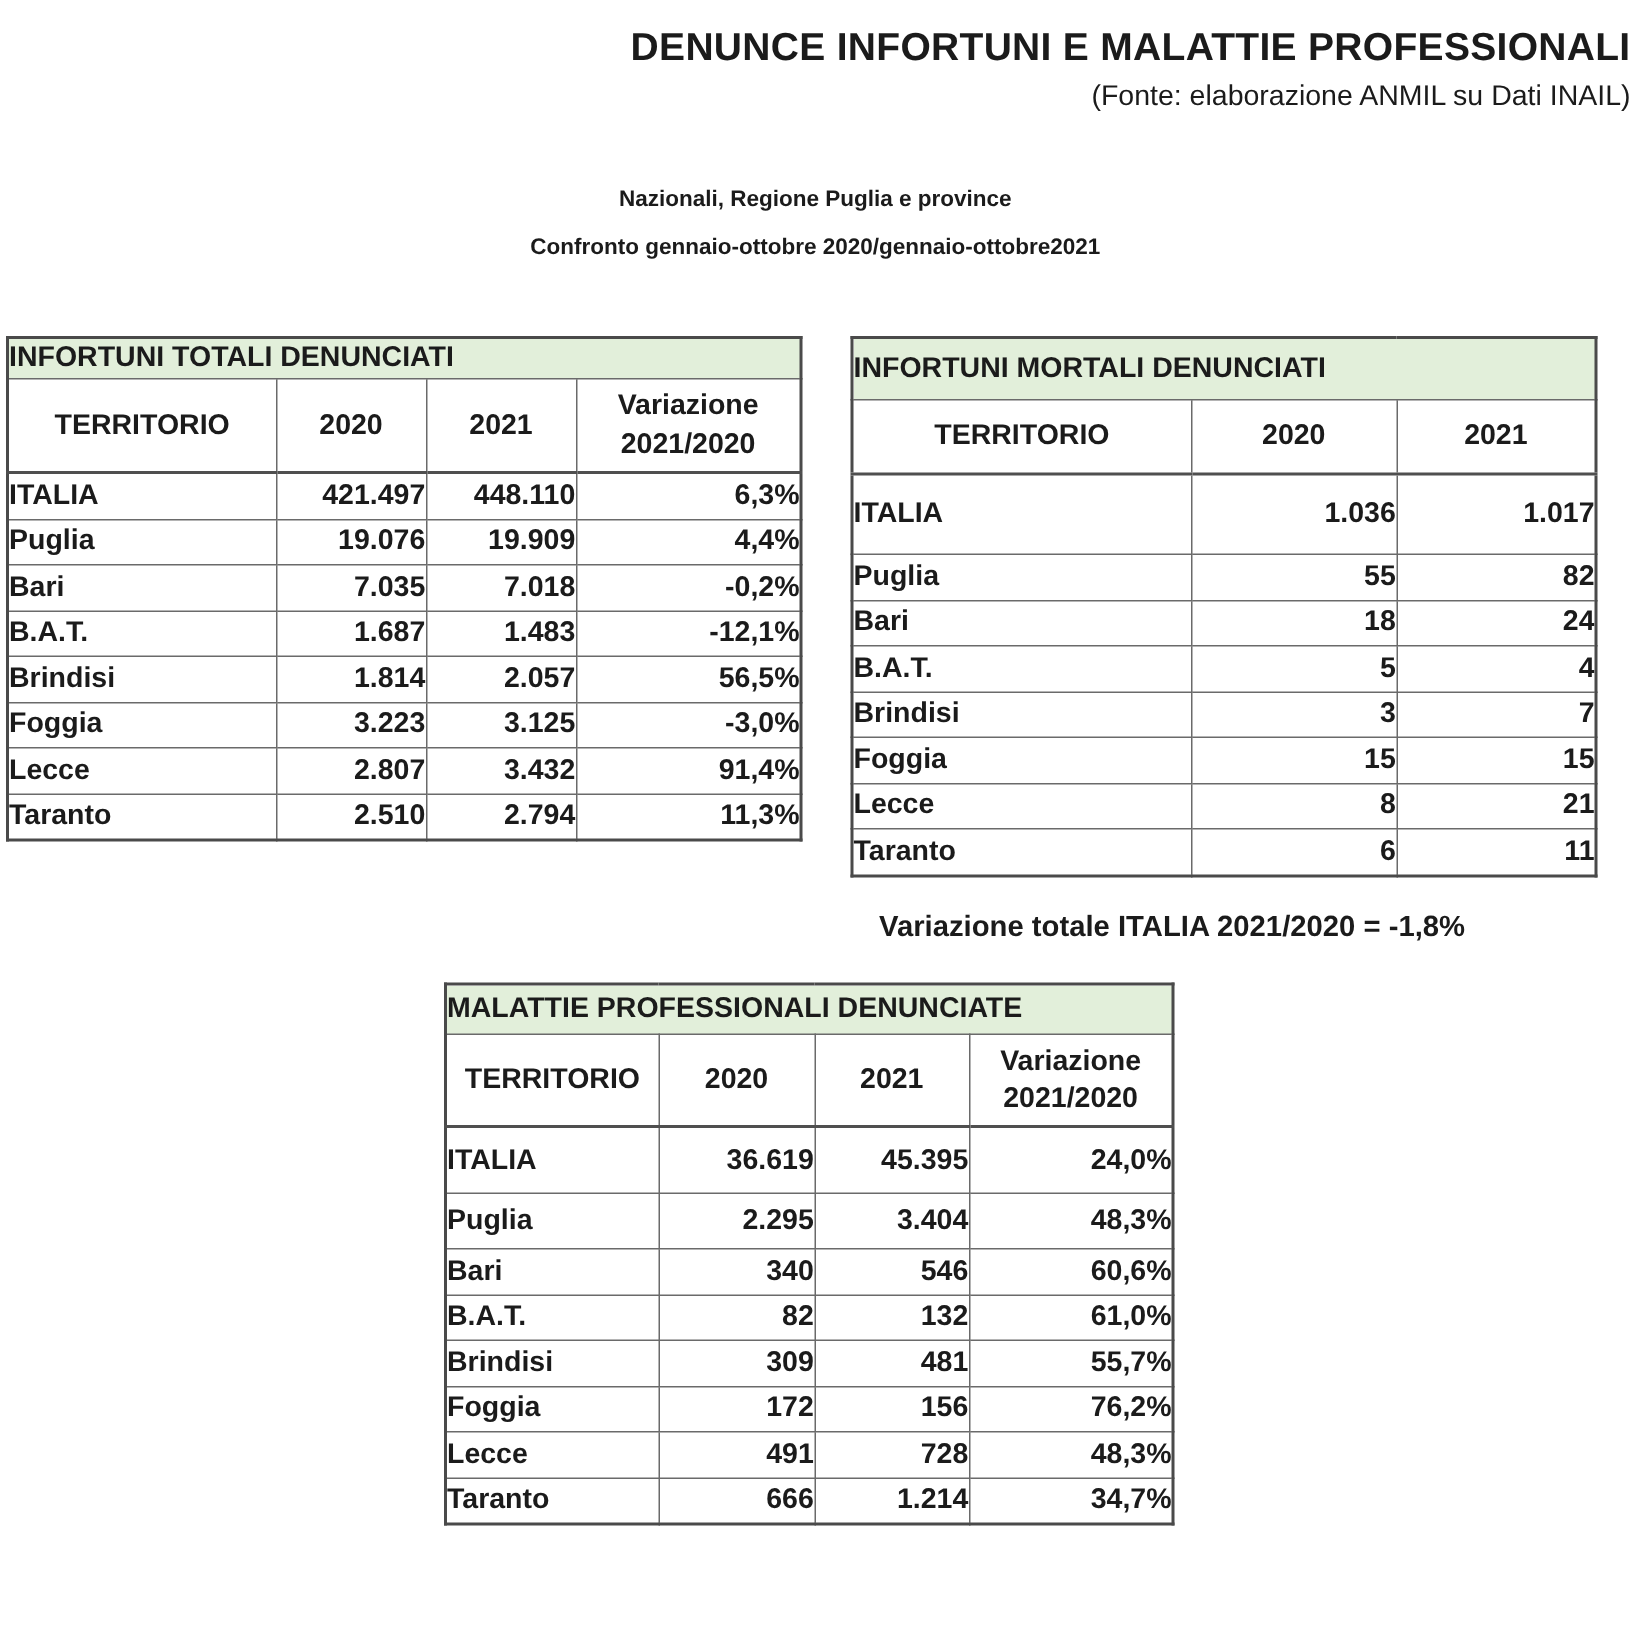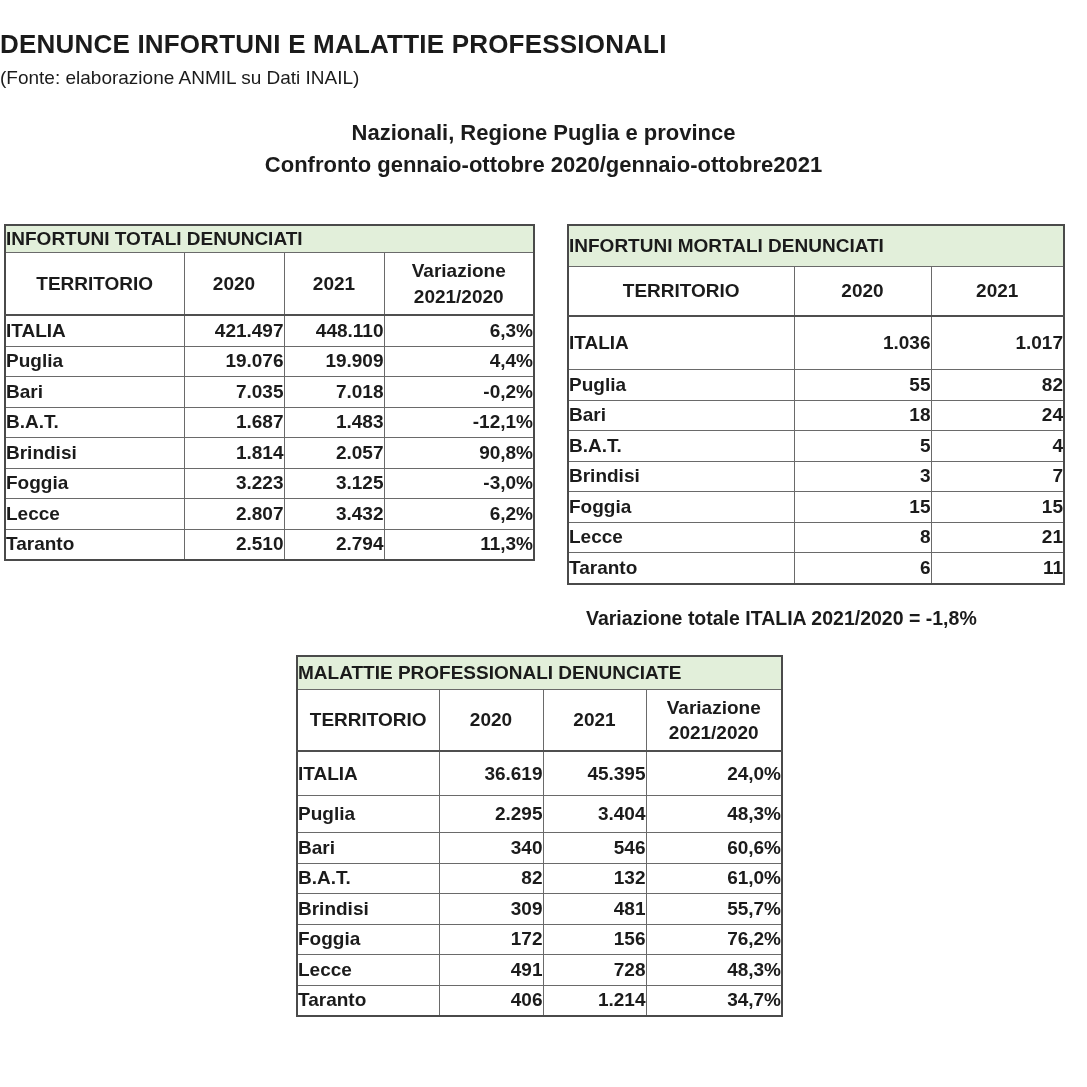--- a/index.html
+++ b/index.html
@@ -9,41 +9,41 @@
     height: 1087px;
     background: #ffffff;
     color: #1b1b1b;
     font-family: "Liberation Sans", sans-serif;
     overflow: hidden;
   }
 
   
   .header-block {
     position: absolute;
-    left: 0; top: 29px;
+    left: 0; top: 16px;
     width: 100%;
-    text-align: left;
+    text-align: right;
   }
   .page-title {
     margin: 0;
     font-size: 26px;
     font-weight: bold;
     letter-spacing: 0.2px;
   }
   .source-note {
     margin: 7px 0 1px 0;
     font-size: 19px;
     font-weight: normal;
   }
   .subtitle-block {
     position: absolute;
     left: 0; top: 117px;
     width: 100%;
     text-align: center;
-    font-size: 22px;
+    font-size: 15px;
     font-weight: bold;
     line-height: 32px;
   }
 
   
   table.data-table {
     position: absolute;
     border-collapse: collapse;
     table-layout: fixed;
     border: 2px solid #4a4a4a;
@@ -163,33 +163,33 @@
         <tr class="data-row">
           <td class="cell-territory">B.A.T.</td>
           <td class="cell-num">1.687</td>
           <td class="cell-num">1.483</td>
           <td class="cell-num">-12,1%</td>
         </tr>
         <tr class="data-row">
           <td class="cell-territory">Brindisi</td>
           <td class="cell-num">1.814</td>
           <td class="cell-num">2.057</td>
-          <td class="cell-num">90,8%</td>
+          <td class="cell-num">56,5%</td>
         </tr>
         <tr class="data-row">
           <td class="cell-territory">Foggia</td>
           <td class="cell-num">3.223</td>
           <td class="cell-num">3.125</td>
           <td class="cell-num">-3,0%</td>
         </tr>
         <tr class="data-row">
           <td class="cell-territory">Lecce</td>
           <td class="cell-num">2.807</td>
           <td class="cell-num">3.432</td>
-          <td class="cell-num">6,2%</td>
+          <td class="cell-num">91,4%</td>
         </tr>
         <tr class="data-row">
           <td class="cell-territory">Taranto</td>
           <td class="cell-num">2.510</td>
           <td class="cell-num">2.794</td>
           <td class="cell-num">11,3%</td>
         </tr>
       </tbody>
     </table>
 
@@ -307,20 +307,20 @@
           <td class="cell-num">76,2%</td>
         </tr>
         <tr class="data-row">
           <td class="cell-territory">Lecce</td>
           <td class="cell-num">491</td>
           <td class="cell-num">728</td>
           <td class="cell-num">48,3%</td>
         </tr>
         <tr class="data-row">
           <td class="cell-territory">Taranto</td>
-          <td class="cell-num">406</td>
+          <td class="cell-num">666</td>
           <td class="cell-num">1.214</td>
           <td class="cell-num">34,7%</td>
         </tr>
       </tbody>
     </table>
 
 </div>
 
 </body></html>

